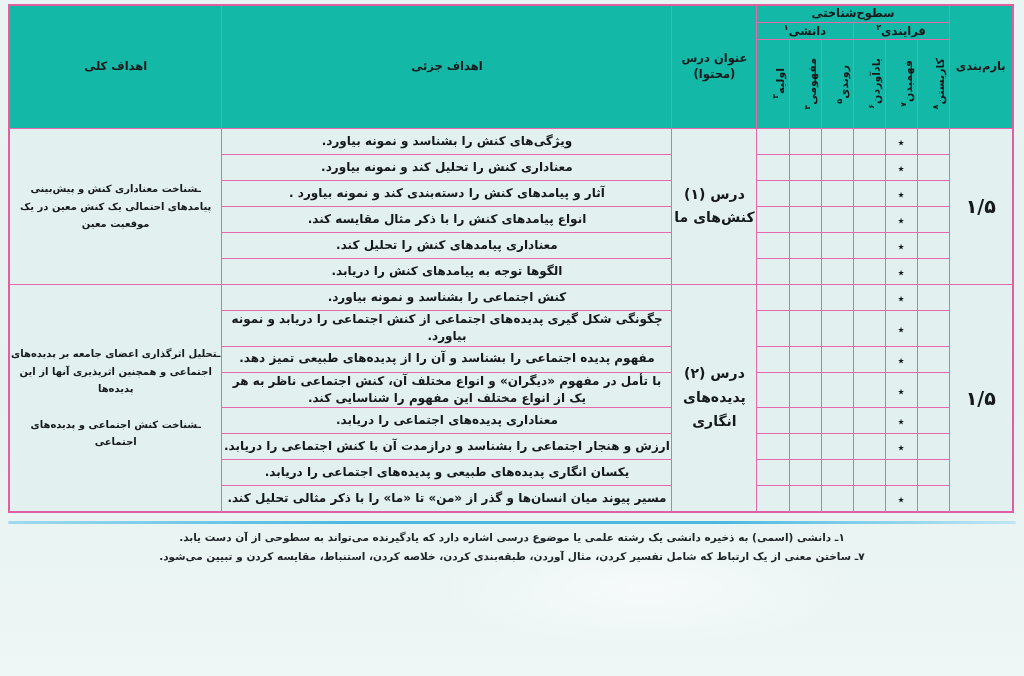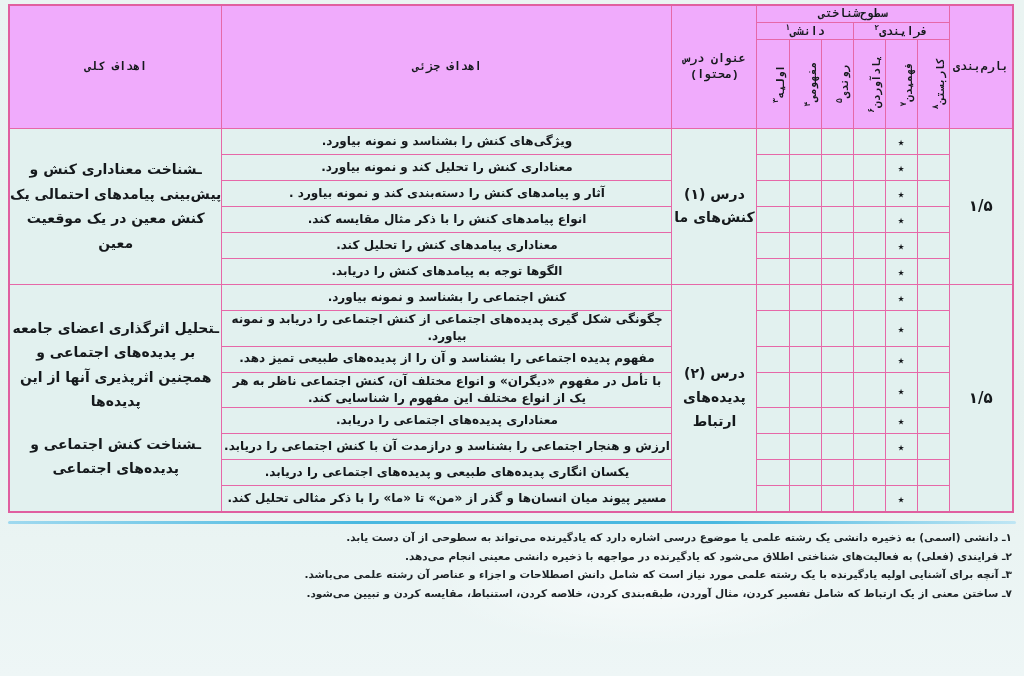--- a/index.html
+++ b/index.html
@@ -30,24 +30,23 @@
   }
   table.plan td,table.plan th{
     border:1px solid #e668a8;
     padding:0;
     color:#15191c;
     font-weight:bold;
     text-align:center;
     vertical-align:middle;
   }
   thead th{
-    background:#f0abfc;
+    background:#14b8a6;
     font-size:11.5px;
     line-height:1.35;
-    font-family:Liberation Mono, monospace;
   }
   .hdr-tall{height:112px;}
   .vert{
     writing-mode:vertical-rl;
     transform:rotate(180deg);
     white-space:nowrap;
     font-size:11px;
     letter-spacing:0px;
     padding:3px 0;
   }
@@ -68,29 +67,29 @@
     text-align:right;
     padding:3px 10px 3px 6px;
     line-height:1.45;
     font-size:12px;
     height:25px;
   }
   td.major{
     text-align:center;
     padding:6px 12px;
     line-height:1.75;
-    font-size:14px;
+    font-size:10px;
   }
   td.lesson{
     font-size:14px;
     line-height:1.7;
     padding:4px;
   }
   td.score{
-    font-size:15px;
+    font-size:19px;
   }
   td.chk{
     font-size:12px;
     line-height:1;
     color:#1a1a1a;
   }
   .star{display:inline-block;transform:translateY(1px);font-size:13px;}
 
   
   .divider{
@@ -104,20 +103,21 @@
     direction:rtl;
   }
   .notes p{
     margin:0 0 4.5px 0;
     font-size:10.5px;
     line-height:1.35;
     color:#1d2326;
     font-weight:600;
     white-space:nowrap;
     overflow:hidden;
+    text-align:center;
   }
   .glow{
     position:absolute;left:430px;top:528px;width:430px;height:120px;
     background:radial-gradient(ellipse at center,rgba(255,255,255,.55),rgba(255,255,255,0) 70%);
     pointer-events:none;
   }
 </style>
 </head>
 <body>
 
@@ -244,21 +244,21 @@
             <td class="score" rowspan="8">۱/۵</td>
             <td class="chk"></td>
             <td class="chk"><span class="star">٭</span></td>
             <td class="chk"></td>
             <td class="chk"></td>
             <td class="chk"></td>
             <td class="chk"></td>
             <td class="lesson" rowspan="8">
               <div>درس (۲)</div>
               <div>پدیده‌های</div>
-              <div>ارتباط</div>
+              <div>انگاری</div>
             </td>
             <td class="minor">کنش اجتماعی را بشناسد و نمونه بیاورد.</td>
             <td class="major" rowspan="8">
               <div>ـتحلیل اثرگذاری اعضای جامعه بر پدیده‌های اجتماعی و همچنین اثرپذیری آنها از این پدیده‌ها</div>
               <div style="margin-top: 18px;">ـشناخت کنش اجتماعی و پدیده‌های اجتماعی</div>
             </td>
           </tr>
           <tr>
             <td class="chk"></td>
             <td class="chk"><span class="star">٭</span></td>
@@ -324,18 +324,16 @@
           </tr>
         </tbody>
     </table>
   </div>
 
   <div class="divider"></div>
   <div class="glow"></div>
 
   <div class="notes" id="notes">
       <p>۱ـ دانشی (اسمی) به ذخیره دانشی یک رشته علمی یا موضوع درسی اشاره دارد که یادگیرنده می‌تواند به سطوحی از آن دست یابد.</p>
-      <p>۲ـ فرایندی (فعلی) به فعالیت‌های شناختی اطلاق می‌شود که یادگیرنده در مواجهه با ذخیره دانشی معینی انجام می‌دهد.</p>
-      <p>۳ـ آنچه برای آشنایی اولیه یادگیرنده با یک رشته علمی مورد نیاز است که شامل دانش اصطلاحات و اجزاء و عناصر آن رشته علمی می‌باشد.</p>
       <p>۷ـ ساختن معنی از یک ارتباط که شامل تفسیر کردن، مثال آوردن، طبقه‌بندی کردن، خلاصه کردن، استنباط، مقایسه کردن و تبیین می‌شود.</p>
     </div>
 
 </div>
 
 </body></html>

